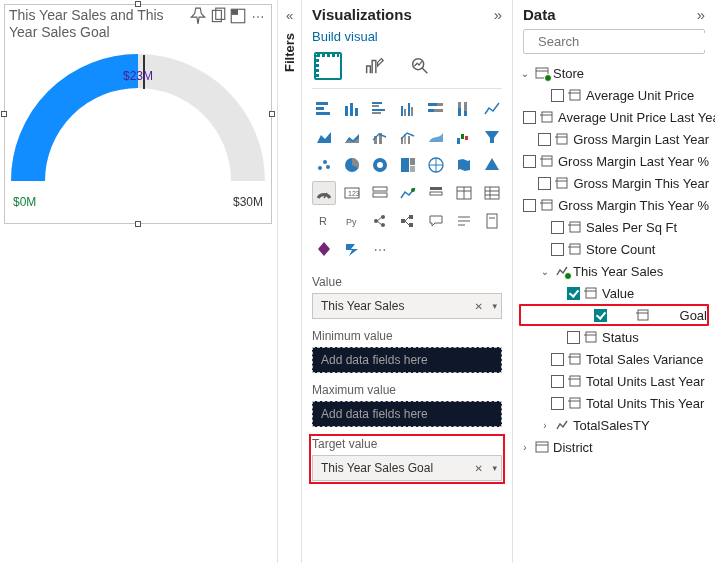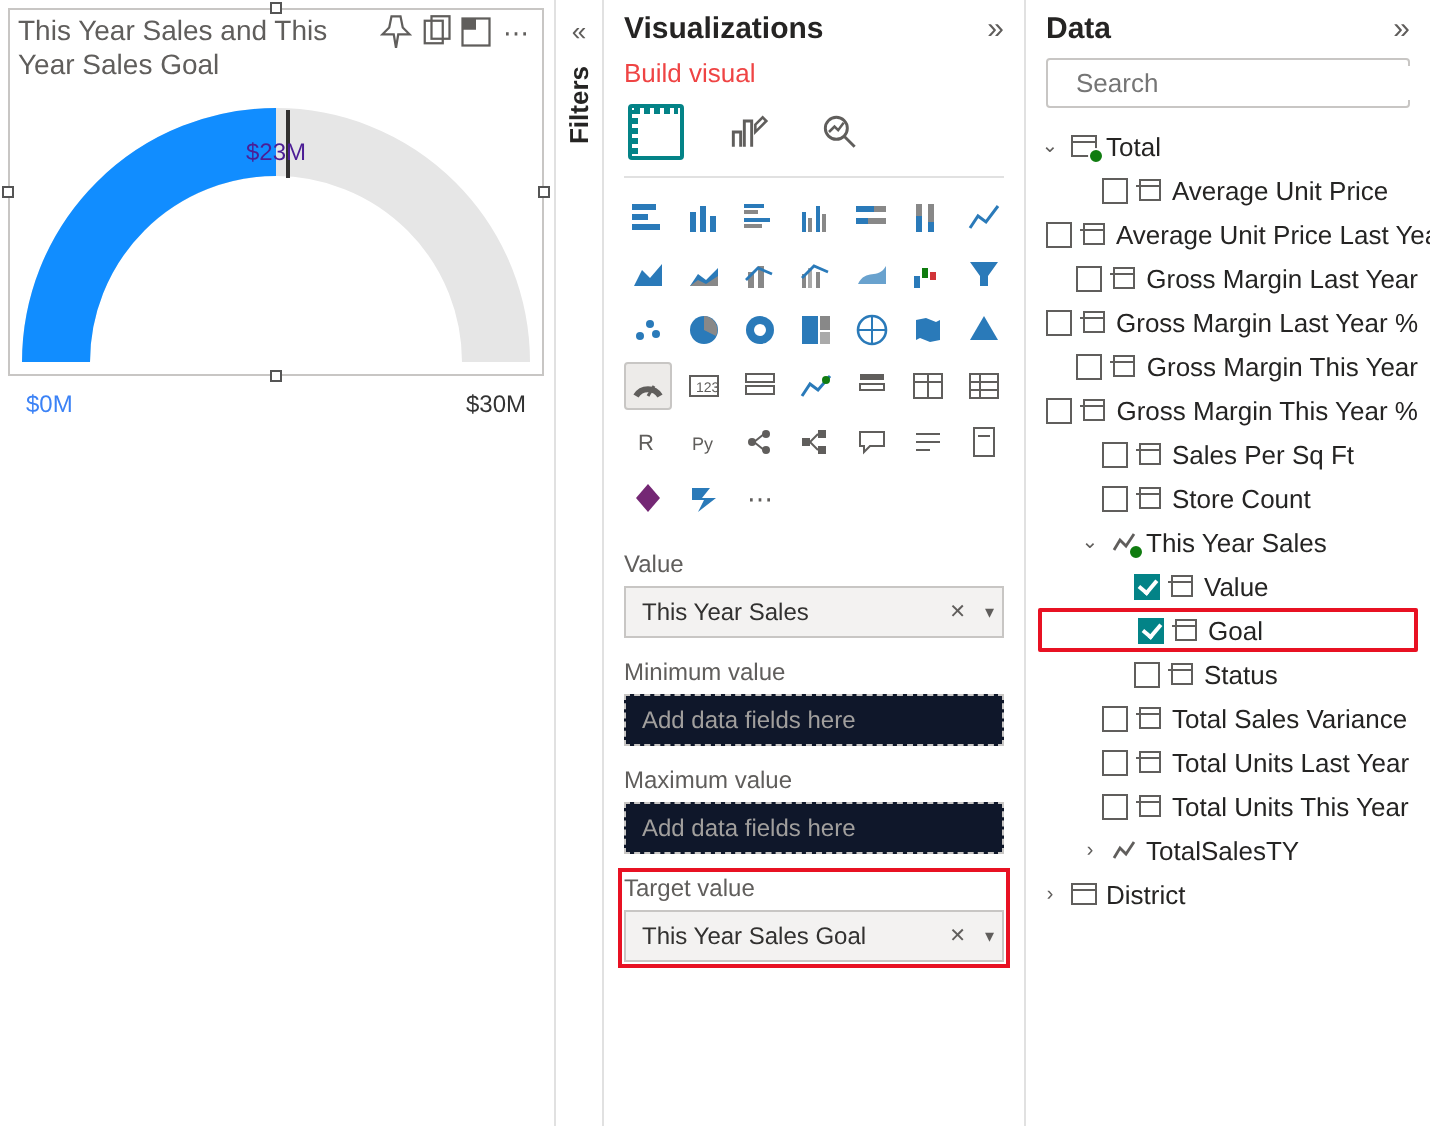--- a/index.html
+++ b/index.html
@@ -1,48 +1,48 @@
 <!DOCTYPE html>
 <html><head>
 <meta charset="utf-8">
 <style>
   * { box-sizing: border-box; font-family: "Segoe UI", sans-serif; }
   body { margin: 0; width: 715px; height: 563px; display: flex; background: #fff; font-size: 13px; color: #252423; }
 
   
   .canvas { flex: 0 0 278px; border-right: 1px solid #e1e1e1; position: relative; padding: 4px 4px; }
-  .visual-card { width: 268px; height: 184px; border: 1px solid #c8c6c4; position: relative; background: #fff; }
+  .visual-card { width: 268px; height: 220px; border: 1px solid #c8c6c4; position: relative; background: #fff; }
   .visual-header { display: flex; align-items: flex-start; padding: 2px 4px 0 4px; }
   .visual-title { flex: 1; font-size: 14px; color: #605e5c; line-height: 1.2; }
   .visual-toolbar { display: flex; gap: 2px; }
   .visual-toolbar .tbtn { width: 18px; height: 18px; display: flex; align-items: center; justify-content: center; color: #605e5c; }
   .sel-handle { position: absolute; width: 6px; height: 6px; border: 1px solid #555; background: #fff; }
   .sel-t { top: -4px; left: 50%; margin-left: -3px; }
   .sel-b { bottom: -4px; left: 50%; margin-left: -3px; }
   .sel-l { left: -4px; top: 50%; margin-top: -3px; }
   .sel-r { right: -4px; top: 50%; margin-top: -3px; }
 
   .gauge-wrap { position: relative; width: 100%; height: 190px; }
   .gauge-svg { display: block; margin: 0 auto; }
   .gauge-value { position: absolute; left: 0; right: 0; top: 108px; text-align: center; font-size: 30px; color: #333; }
   .gauge-target-label { position: absolute; top: 28px; left: 50%; transform: translateX(-50%); font-size: 12px; color: #4c1d95; }
-  .gauge-min { position: absolute; bottom: 22px; left: 8px; font-size: 12px; color: #3b82f6; }
+  .gauge-min { position: absolute; bottom: 22px; left: 8px; font-size: 12px; color: #15803d; }
   .gauge-max { position: absolute; bottom: 22px; right: 8px; font-size: 12px; color: #333; }
 
   
   .filters-strip { flex: 0 0 24px; border-right: 1px solid #e1e1e1; display: flex; flex-direction: column; align-items: center; padding-top: 8px; gap: 10px; }
   .filters-strip .chev { color: #605e5c; }
   .filters-label { writing-mode: vertical-rl; transform: rotate(180deg); font-weight: 600; font-size: 13px; color: #252423; }
 
   
   .viz-pane { flex: 0 0 211px; border-right: 1px solid #e1e1e1; display: flex; flex-direction: column; overflow: hidden; }
   .pane-header { display: flex; align-items: center; padding: 6px 10px 2px; font-weight: 600; font-size: 15px; }
   .pane-header .chev { margin-left: auto; color: #605e5c; font-weight: normal; }
   .build-row { display: flex; align-items: center; gap: 6px; padding: 4px 10px 8px; }
-  .build-label { font-size: 13px; color: #ef4444; }
+  .build-label { font-size: 13px; color: #0369a1; }
   .build-tabs { display: flex; gap: 18px; padding: 0 12px 8px; align-items: center; }
   .build-tab { width: 28px; height: 28px; display: flex; align-items: center; justify-content: center; color: #605e5c; border-radius: 2px; }
   .build-tab.active { background: repeating-linear-gradient(90deg,#038387 0 3px,transparent 3px 5px),repeating-linear-gradient(0deg,#038387 0 3px,transparent 3px 5px); background-size: 22px 3px, 3px 22px; background-repeat: no-repeat; background-position: center top, left center; border: 2px solid #038387; }
   .divider { height: 1px; background: #e1e1e1; margin: 0 10px 8px; }
 
   .viz-grid { display: grid; grid-template-columns: repeat(7, 24px); gap: 4px 4px; padding: 0 10px 8px; }
   .viz-icon { width: 24px; height: 24px; border: 1px solid transparent; display: flex; align-items: center; justify-content: center; color: #605e5c; border-radius: 2px; }
   .viz-icon.selected { background: #edebe9; border-color: #c8c6c4; }
   .viz-icon svg { width: 18px; height: 18px; }
 
@@ -64,21 +64,21 @@
   .tree { overflow-y: auto; padding: 0 6px 8px; font-size: 13px; }
   .tree-row { display: flex; align-items: center; height: 22px; gap: 4px; white-space: nowrap; }
   .tree-row .sp { display:inline-block; }
   .chev-sm { width: 12px; text-align: center; color: #605e5c; font-size: 10px; }
   .chk { width: 13px; height: 13px; border: 1px solid #605e5c; background: #fff; flex-shrink: 0; position: relative; }
   .chk.checked { background: #038387; border-color: #038387; }
   .chk.checked::after { content: ""; position: absolute; left: 3px; top: 0px; width: 4px; height: 7px; border: solid #fff; border-width: 0 2px 2px 0; transform: rotate(40deg); }
   .tbl-ico, .fld-ico, .fx-ico { width: 14px; height: 14px; flex-shrink: 0; }
   .badge-dot { position: absolute; width: 8px; height: 8px; background: #107c10; border-radius: 50%; border: 1px solid #fff; margin-left: -5px; margin-top: 8px; }
   .ico-wrap { position: relative; width: 14px; height: 14px; }
-  .row-hl { border: 2px solid #e81123; border-radius: 1px; }
+  .row-hl { border: 2px solid #e81123; border-radius: 1px; justify-content: space-between; }
 </style>
 </head>
 <body>
 
 <div class="canvas">
   <div class="visual-card">
     <div class="sel-handle sel-t"></div>
     <div class="sel-handle sel-b"></div>
     <div class="sel-handle sel-l"></div>
     <div class="sel-handle sel-r"></div>
@@ -442,21 +442,21 @@
   </div>
 
   <div class="tree">
 
     <div class="tree-row">
       <span class="chev-sm">⌄</span>
       <span class="ico-wrap"><svg class="tbl-ico" viewBox="0 0 14 14">
             <rect x="1" y="2" width="12" height="10" fill="none" stroke="#605e5c"></rect>
             <line x1="1" y1="5" x2="13" y2="5" stroke="#605e5c"></line>
           </svg><span class="badge-dot"></span></span>
-      <span>Total</span>
+      <span>Store</span>
     </div>
 
     <div id="sales-fields">
         <div class="tree-row">
        <span class="sp" style="width:28px"></span>
        <span class="chk"></span>
        <svg class="fld-ico" viewBox="0 0 14 14">
             <rect x="2" y="2" width="10" height="10" fill="none" stroke="#605e5c"></rect>
             <line x="2" y1="5" x2="12" y2="5" stroke="#605e5c"></line>
           </svg>

